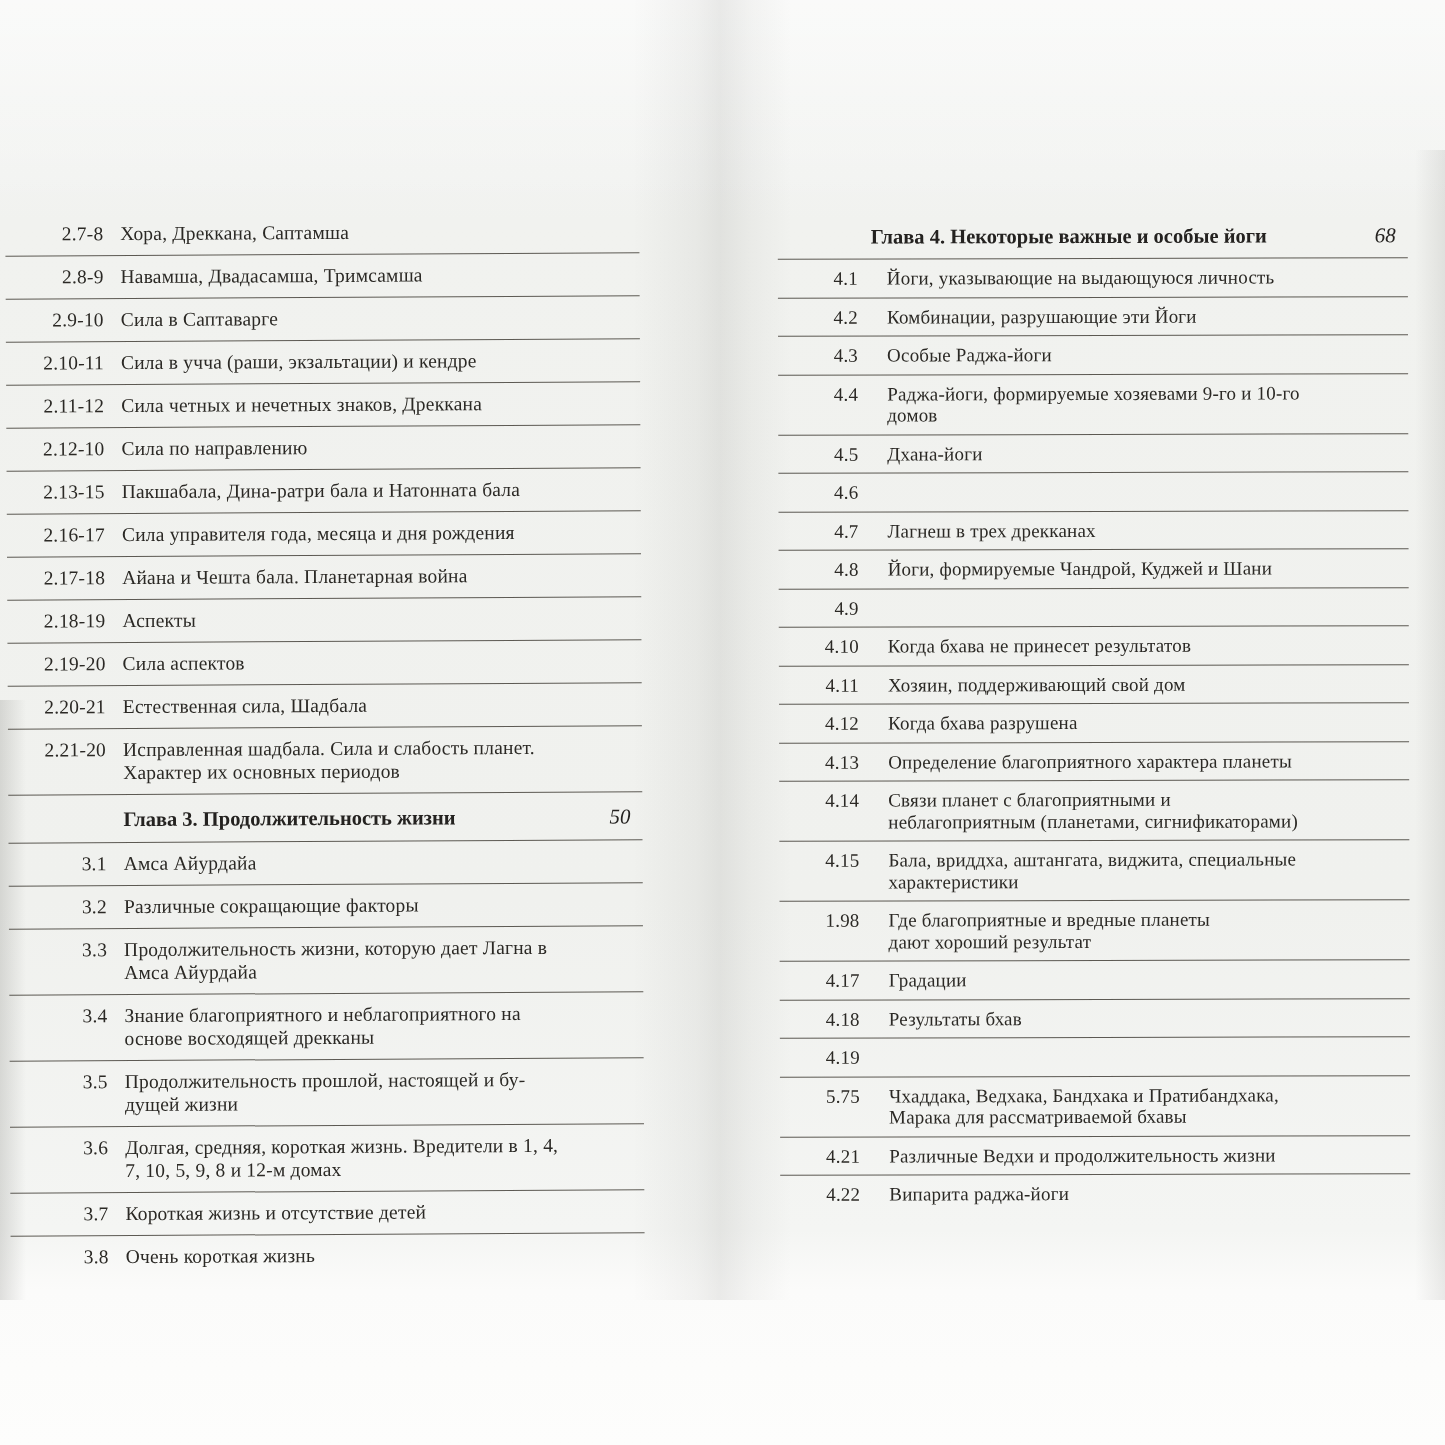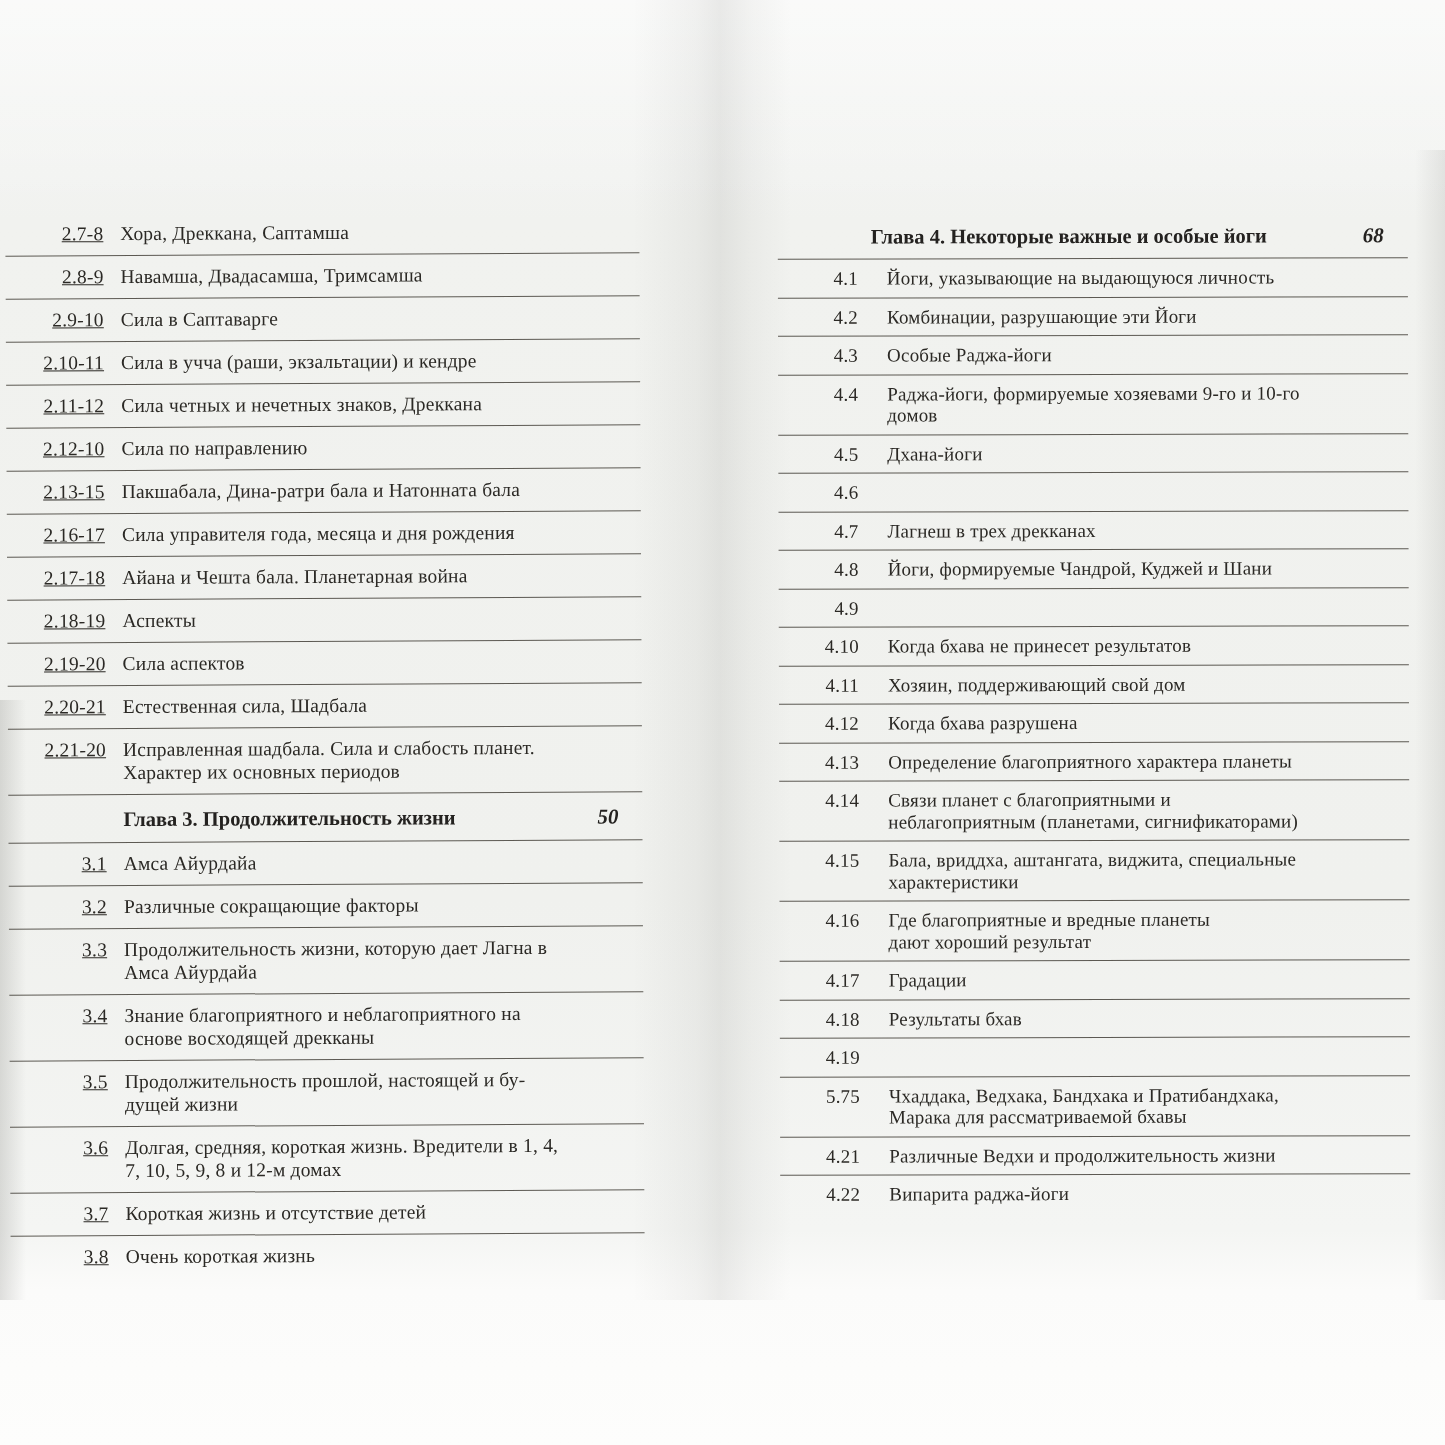--- a/index.html
+++ b/index.html
@@ -70,21 +70,21 @@
   .row:last-child { border-bottom: none; }
 
   .page.left .row { padding: 9px 0 10px 0; }
   .page.right .row { padding: 8px 0 8px 0; }
 
   .num {
     flex: 0 0 auto;
     text-align: right;
     white-space: nowrap;
   }
-  .page.left .num  { width: 98px;  margin-right: 17px; text-decoration: underline; }
+  .page.left .num  { width: 98px;  margin-right: 17px; }
   .page.right .num { width: 80px;  margin-right: 29px; }
 
   .title {
     flex: 1 1 auto;
     white-space: pre-line;
   }
   .page.left  .title, .page.left  .num { font-size: 19.5px; line-height: 23px; letter-spacing: 0.2px; }
   .page.right .title, .page.right .num { font-size: 19px;   line-height: 21.5px; letter-spacing: 0.2px; }
 
   .row.chapter { align-items: baseline; }
@@ -94,25 +94,25 @@
     flex: 1 1 auto;
     font-weight: bold;
     font-size: 20.5px;
     line-height: 24px;
     color: #242220;
   }
   .page.left  .chapter-label { margin-left: 115px; }
   .page.right .chapter-label { margin-left: 93px; }
   .chapter-page {
     flex: 0 0 auto;
-    font-weight: bold;
+    font-weight: normal;
     font-style: italic;
     font-size: 21px;
     line-height: 24px;
-    margin-right: 24px;
+    margin-right: 12px;
     color: #242220;
   }
 </style>
 </head>
 <body>
 
 <div id="photo">
   <div class="top-sheen"></div>
   <div class="gutter-shadow"></div>
   <div class="left-edge-shadow"></div>
@@ -277,21 +277,21 @@
     <span class="num">4.14</span>
     <span class="title">Связи планет с благоприятными и
 неблагоприятным (планетами, сигнификаторами)</span>
   </div>
         <div class="row entry">
     <span class="num">4.15</span>
     <span class="title">Бала, вриддха, аштангата, виджита, специальные
 характеристики</span>
   </div>
         <div class="row entry">
-    <span class="num">4.16</span>
+    <span class="num">1.98</span>
     <span class="title">Где благоприятные и вредные планеты
 дают хороший результат</span>
   </div>
         <div class="row entry">
     <span class="num">4.17</span>
     <span class="title">Градации</span>
   </div>
         <div class="row entry">
     <span class="num">4.18</span>
     <span class="title">Результаты бхав</span>

